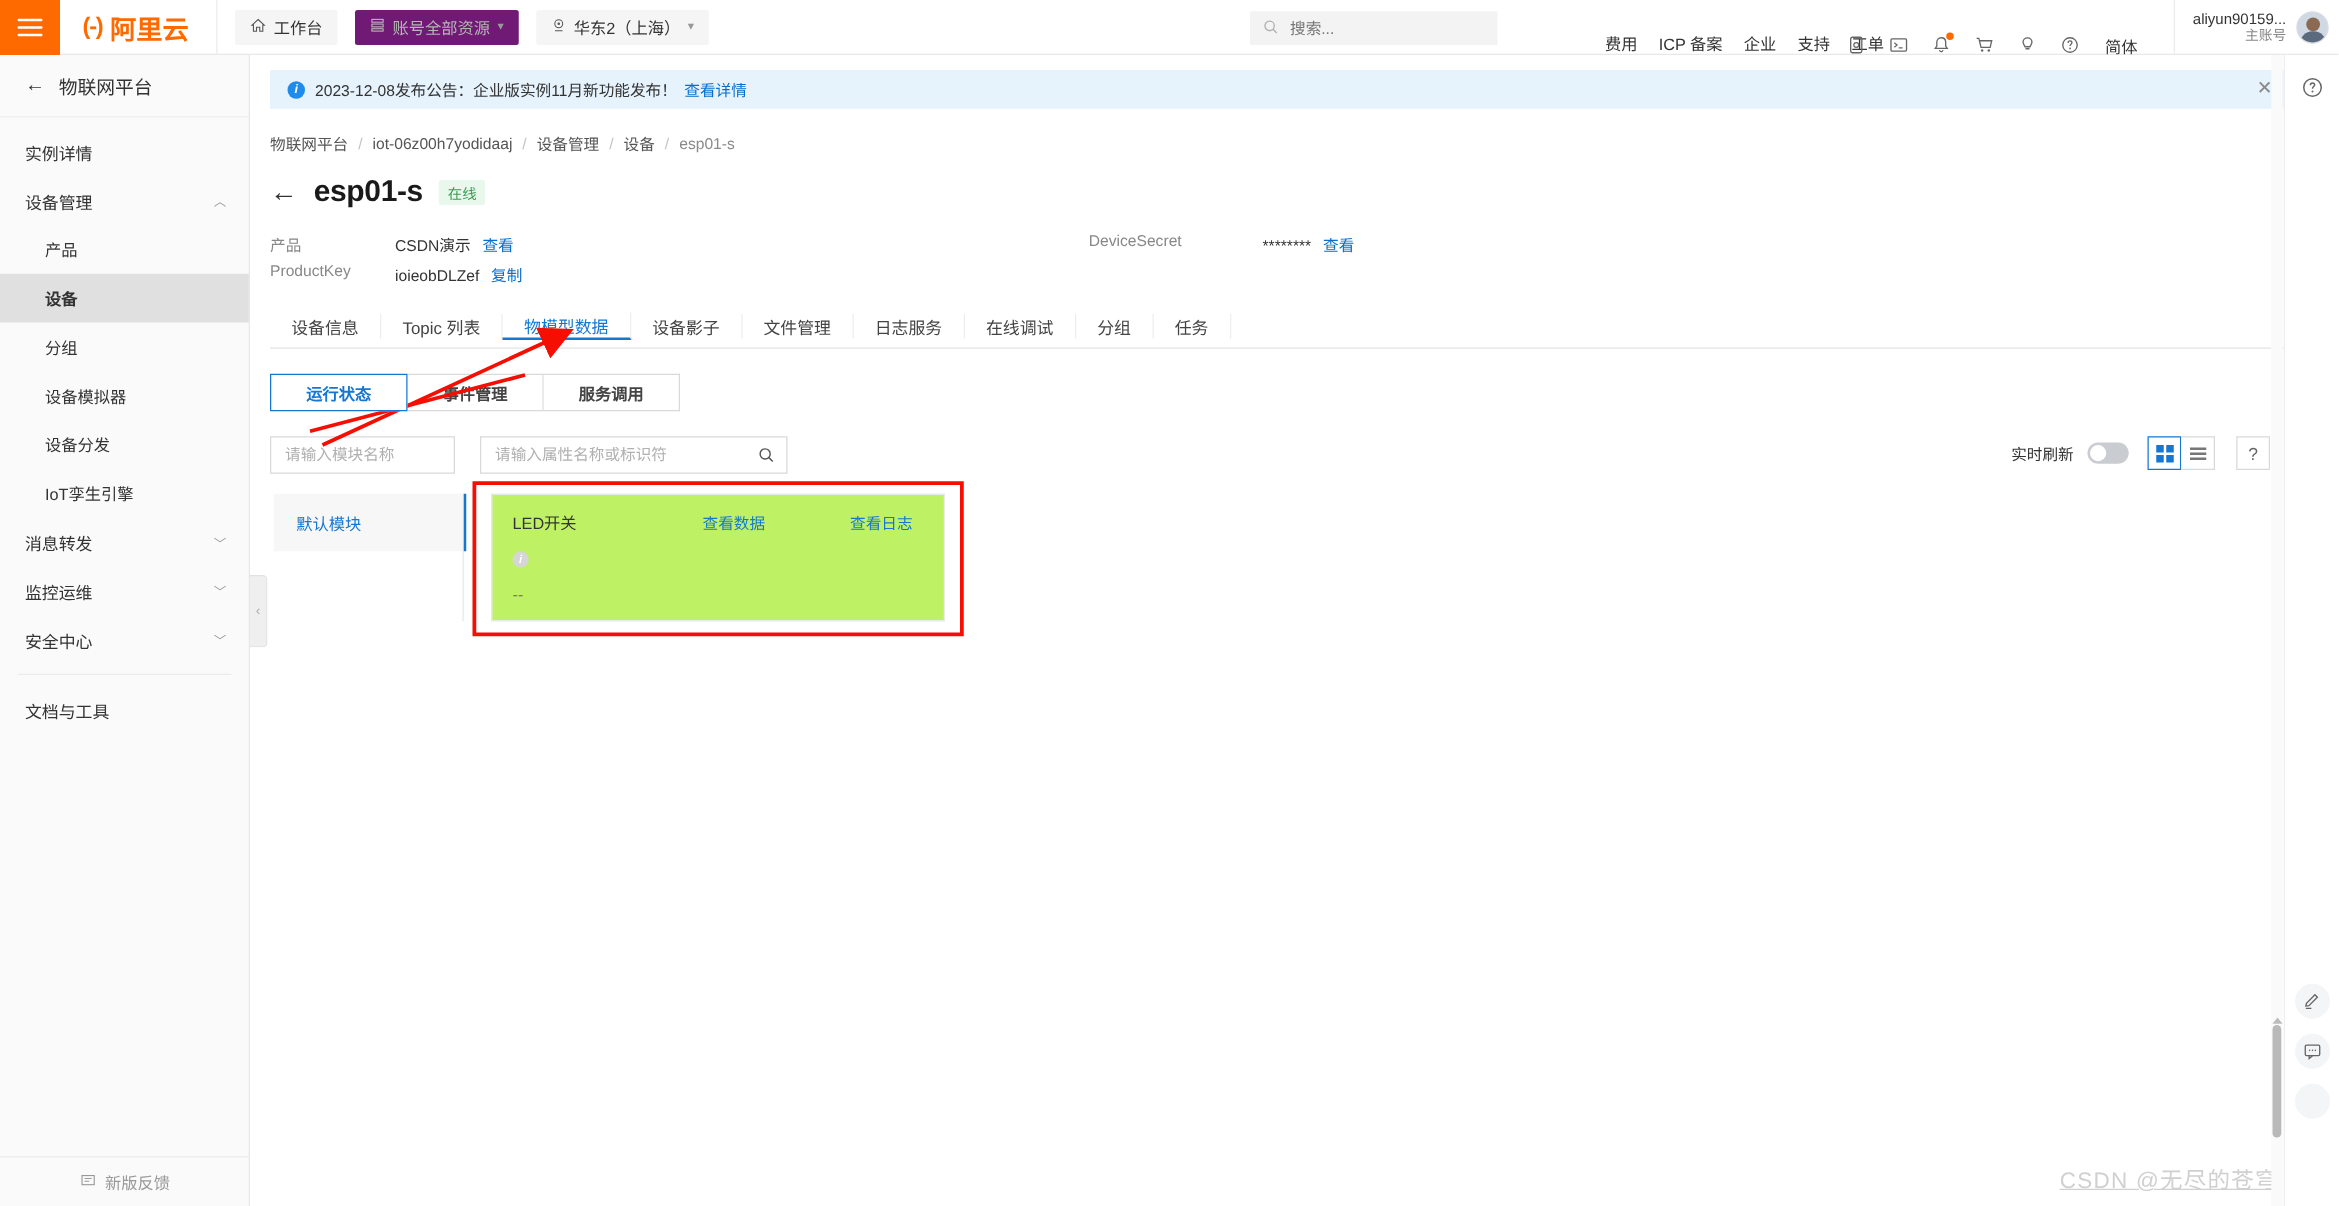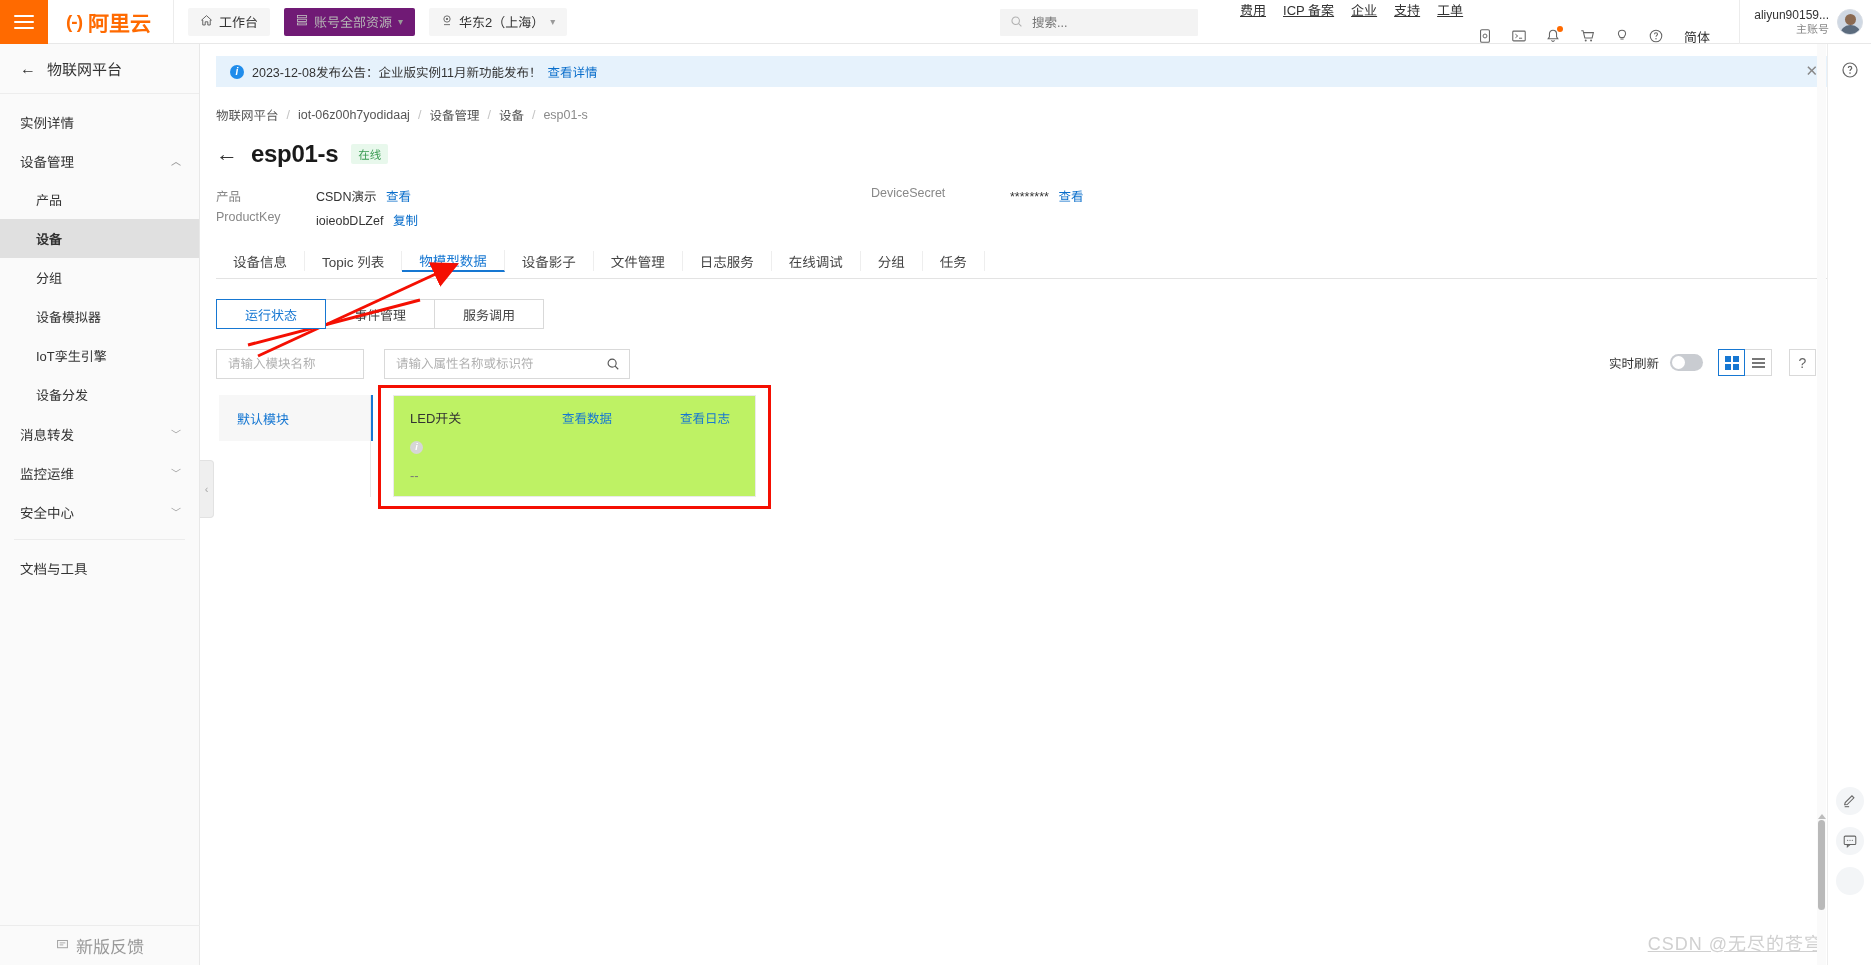--- a/index.html
+++ b/index.html
@@ -47,22 +47,22 @@
   .nav-chip.muted { color: #b5b5b5; background: #701a75; text-align: center; }
   .nav-chip .caret { font-size: 10px; color: #999; }
   .ic { display: inline-block; vertical-align: middle; }
   .topsearch {
     position: absolute; left: 1000px; top: 9px;
     width: 198px; height: 27px; background: #f3f3f3;
     display: flex; align-items: center; gap: 7px; padding: 0 10px;
     color: #b0b0b0; font-size: 12.5px; border-radius: 1px;
   }
   .toplinks {
-    position: absolute; left: 1240px; top: 0; height: 44px;
-    display: flex; align-items: flex-start; gap: 17px; font-size: 13px; color: #333; text-decoration: underline;
+    position: absolute; left: 1284px; top: 0; height: 44px;
+    display: flex; align-items: flex-end; gap: 17px; font-size: 13px; color: #333;
   }
   .toplinks span.lk { cursor: pointer; white-space: nowrap; }
   .topicons {
     position: absolute; left: 1477px; top: 0; height: 44px;
     display: flex; align-items: center; gap: 18px; color: #555; margin-top: 14px;
   }
   .topicons .iwrap { position: relative; cursor: pointer; line-height: 0; }
   .dot-badge {
     position: absolute; top: -2px; right: -2px; width: 6px; height: 6px;
     background: #ff6a00; border-radius: 50%;
@@ -99,21 +99,21 @@
     height: 39px; display: flex; align-items: center; justify-content: space-between;
     padding: 0 18px 0 20px; font-size: 13.5px; color: #333; cursor: pointer;
   }
   .smi.sub { padding-left: 36px; font-size: 13px; }
   .smi.active { background: #e0e0e0; font-weight: bold; }
   .smi .chev { color: #999; font-size: 10px; }
   .side-div { height: 1px; background: #ececec; margin: 8px 14px; }
   .side-foot {
     position: absolute; bottom: 0; left: 0; width: 200px; height: 40px;
     border-top: 1px solid #ececec; display: flex; align-items: center;
-    justify-content: center; gap: 7px; color: #999; font-size: 17px; cursor: pointer;
+    justify-content: center; gap: 7px; color: #999; font-size: 13px; cursor: pointer;
   }
 
   
   .main {
     position: absolute; left: 200px; top: 44px; width: 1671px; height: 921px;
     background: #fff; overflow: hidden;
   }
   .banner {
     position: relative; margin: 0 0 0 0; height: 31px;
     background: #e6f2fc; display: flex; align-items: center;
@@ -164,21 +164,21 @@
     font-size: 13.5px; color: #444; cursor: pointer;
     border-right: 1px solid #eee;
   }
   .tab.active { color: #1677d2; border-bottom: 2px solid #1677d2; font-weight: normal; }
 
   .subtabs { margin: 20px 0 0 16px; display: flex; }
   .stab {
     height: 30px; min-width: 74px; padding: 0 28px;
     display: flex; align-items: center; justify-content: center;
     font-size: 13px; color: #444; background: #fff;
-    border: 1px solid #d9d9d9; border-left: none; cursor: pointer;
+    border: 1px solid #d9d9d9; border-left: none; cursor: pointer; font-weight: bold;
   }
   .stab:first-child { border-left: 1px solid #1677d2; }
   .stab.active { color: #1677d2; border-color: #1677d2; z-index: 2; }
 
   .filters { margin: 20px 0 0 16px; display: flex; align-items: center; gap: 20px; position: relative; }
   .sbox {
     height: 30px; border: 1px solid #d9d9d9; background: #fff;
     display: flex; align-items: center; padding: 0 9px;
     font-size: 12.5px; color: #333;
   }
@@ -436,24 +436,24 @@
       <div class="smi sub active">
         <span>设备</span>
       </div>
       <div class="smi sub">
         <span>分组</span>
       </div>
       <div class="smi sub">
         <span>设备模拟器</span>
       </div>
       <div class="smi sub">
+        <span>设备分发</span>
+      </div>
+      <div class="smi sub">
         <span>IoT孪生引擎</span>
-      </div>
-      <div class="smi sub">
-        <span>设备分发</span>
       </div>
       <div class="smi">
         <span>消息转发</span>
         <span class="chev">﹀</span>
       </div>
       <div class="smi">
         <span>监控运维</span>
         <span class="chev">﹀</span>
       </div>
       <div class="smi">

